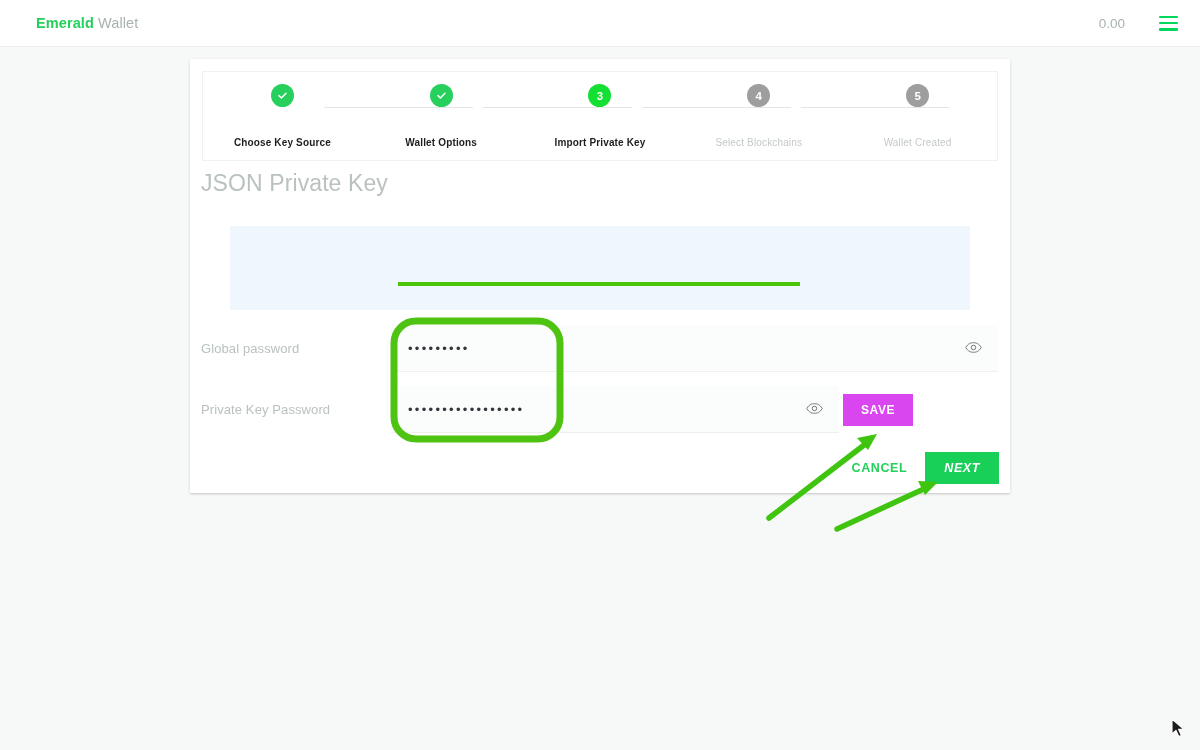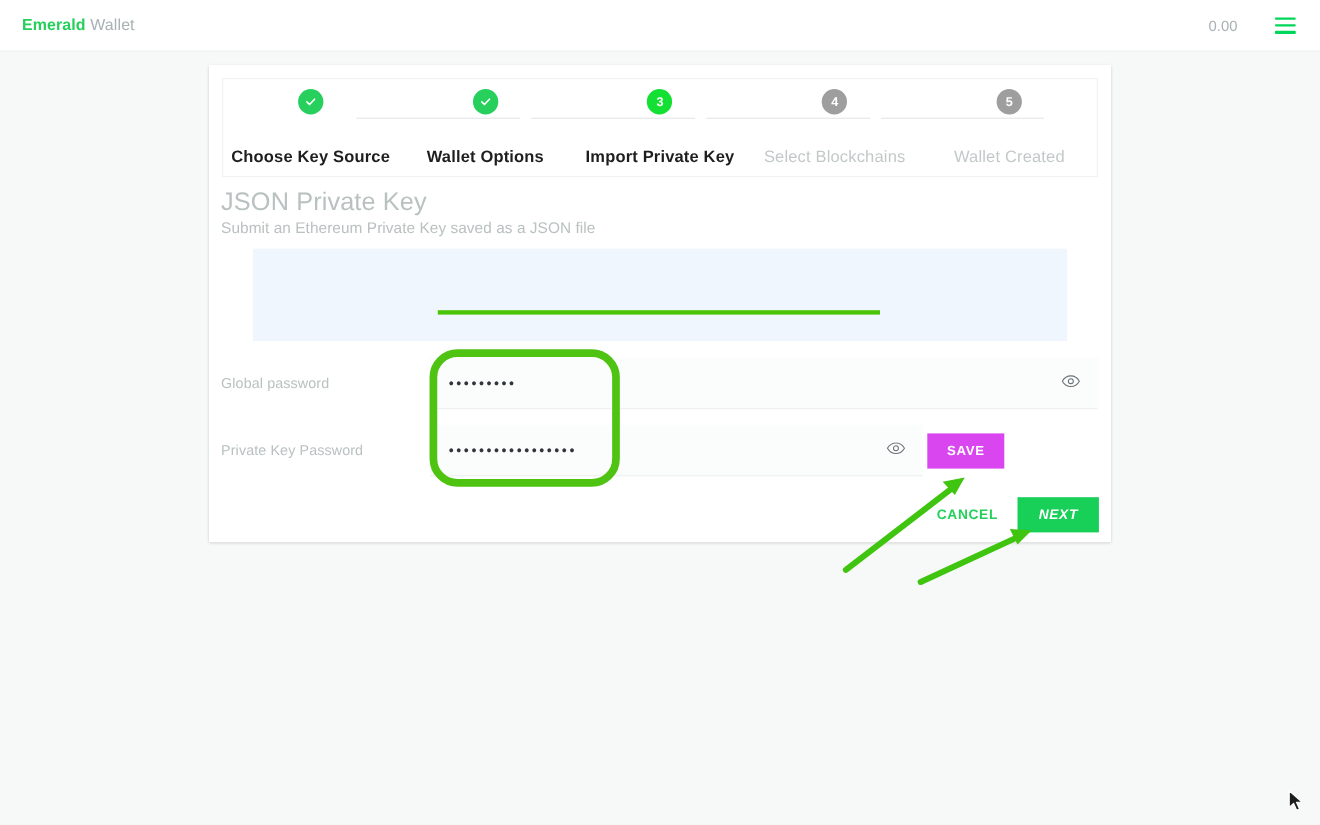--- a/index.html
+++ b/index.html
@@ -12,21 +12,21 @@
 
   
   .header {
     position: absolute; left: 0; top: 0;
     width: 1200px; height: 47px;
     background: #ffffff;
     border-bottom: 1px solid #eceeee;
     display: flex; align-items: center;
   }
   .brand {
-    margin-left: 20px;
+    margin-left: 36px;
     font-size: 14.5px;
     letter-spacing: .1px;
   }
   .brand .b1 { color: #24d05a; font-weight: bold; }
   .brand .b2 { color: #a9b1b3; font-weight: normal; }
   .header-right {
     margin-left: auto; display: flex; align-items: center;
     gap: 34px; margin-right: 22px;
   }
   .balance { color: #a9b1b3; font-size: 13.5px; }
@@ -62,21 +62,21 @@
     color: #ffffff; font-size: 11.5px; font-weight: bold;
     position: relative; z-index: 2;
   }
   .step-dot.done { background: #27cf5d; }
   .step-dot.active { background: #13e033; }
   .step-dot.todo { background: #9e9e9e; }
   .step-dot .tick {
     width: 11px; height: 11px;
   }
   .step-label {
-    margin-top: 30px; font-size: 15px; letter-spacing: .15px;
+    margin-top: 30px; font-size: 10px; letter-spacing: .15px;
     white-space: nowrap;
   }
   .step-label.cur { color: #1e1e1e; font-weight: bold; }
   .step-label.done { color: #1e1e1e; font-weight: bold; }
   .step-label.todo { color: #c3c8c9; }
   .connector {
     position: absolute; top: 35px; height: 1px; background: #e3e5e6; z-index: 1;
   }
 
   
@@ -218,21 +218,20 @@
       <div class="step-label todo">Select Blockchains</div>
     </div>
 
     <div class="step">
       <div class="step-dot todo">5</div>
       <div class="step-label todo">Wallet Created</div>
     </div>
   </div>
 
   <h1 class="title">JSON Private Key</h1>
-  <div class="subtitle">Submit an Ethereum Private Key saved as a JSON file</div>
 
   <div class="infobox">
     <div class="progress-bar"></div>
   </div>
 
   <div class="form-row r1">
     <div class="field-label">Global password</div>
     <div class="input-wrap wide">
       <span class="pw-dots" placeholder="">•••••••••</span>
       <span class="eye">

